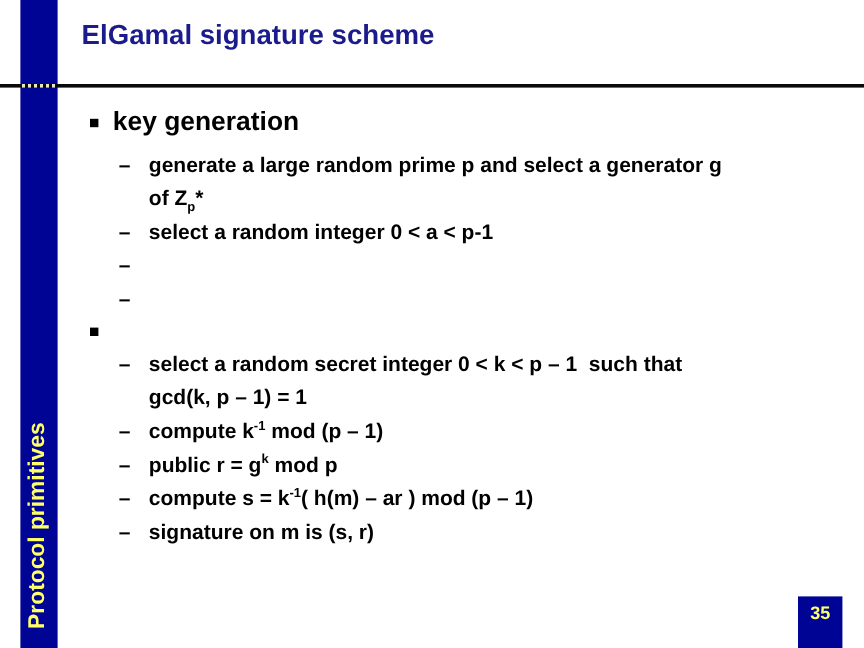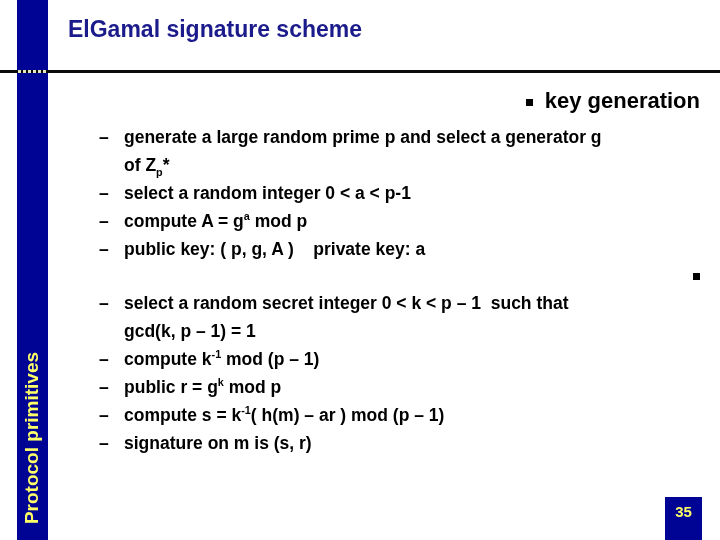--- a/index.html
+++ b/index.html
@@ -54,21 +54,21 @@
     position: absolute;
     left: 18px; top: 70px;
     width: 30px; height: 3px;
     background: repeating-linear-gradient(90deg,
       var(--dash-pale, #E9E6BC) 0 3px, transparent 3px 5px);
   }
   
   .section { position: absolute; left: 75px; width: 625px; }
   .section-1 { top: 88px; }
   .section-2 { top: 262px; }
-  .sec-head { display: flex; align-items: flex-start; justify-content: flex-end; }
+  .sec-head { display: flex; align-items: flex-start; }
   .sq {
     width: 7px; height: 7px;
     background: #000;
     margin-top: 11px;
     flex: 0 0 auto;
   }
   .sec-title {
     margin-left: 12px;
     font-size: 22px;
     font-weight: bold;
@@ -132,25 +132,23 @@
       <div class="item">
         <span class="dash">–</span>
         <span class="itext"><span>generate a large random prime p and select a generator g</span><br><span>of Z</span><sub>p</sub><span>*</span></span>
       </div>
       <div class="item">
         <span class="dash">–</span>
         <span class="itext"><span>select a random integer 0 &lt; a &lt; p-1</span></span>
       </div>
       <div class="item">
         <span class="dash">–</span>
-        <span class="itext"><span>compute A = g</span><sup>a</sup><span> mod p</span></span>
       </div>
       <div class="item">
         <span class="dash">–</span>
-        <span class="itext"><span>public key: ( p, g, A )&nbsp;&nbsp;&nbsp;&nbsp;private key: a</span></span>
       </div>
     </div>
   </div>
 
   <div class="section section-2">
     <div class="sec-head">
       <span class="sq"></span>
     </div>
     <div class="items">
       <div class="item">

